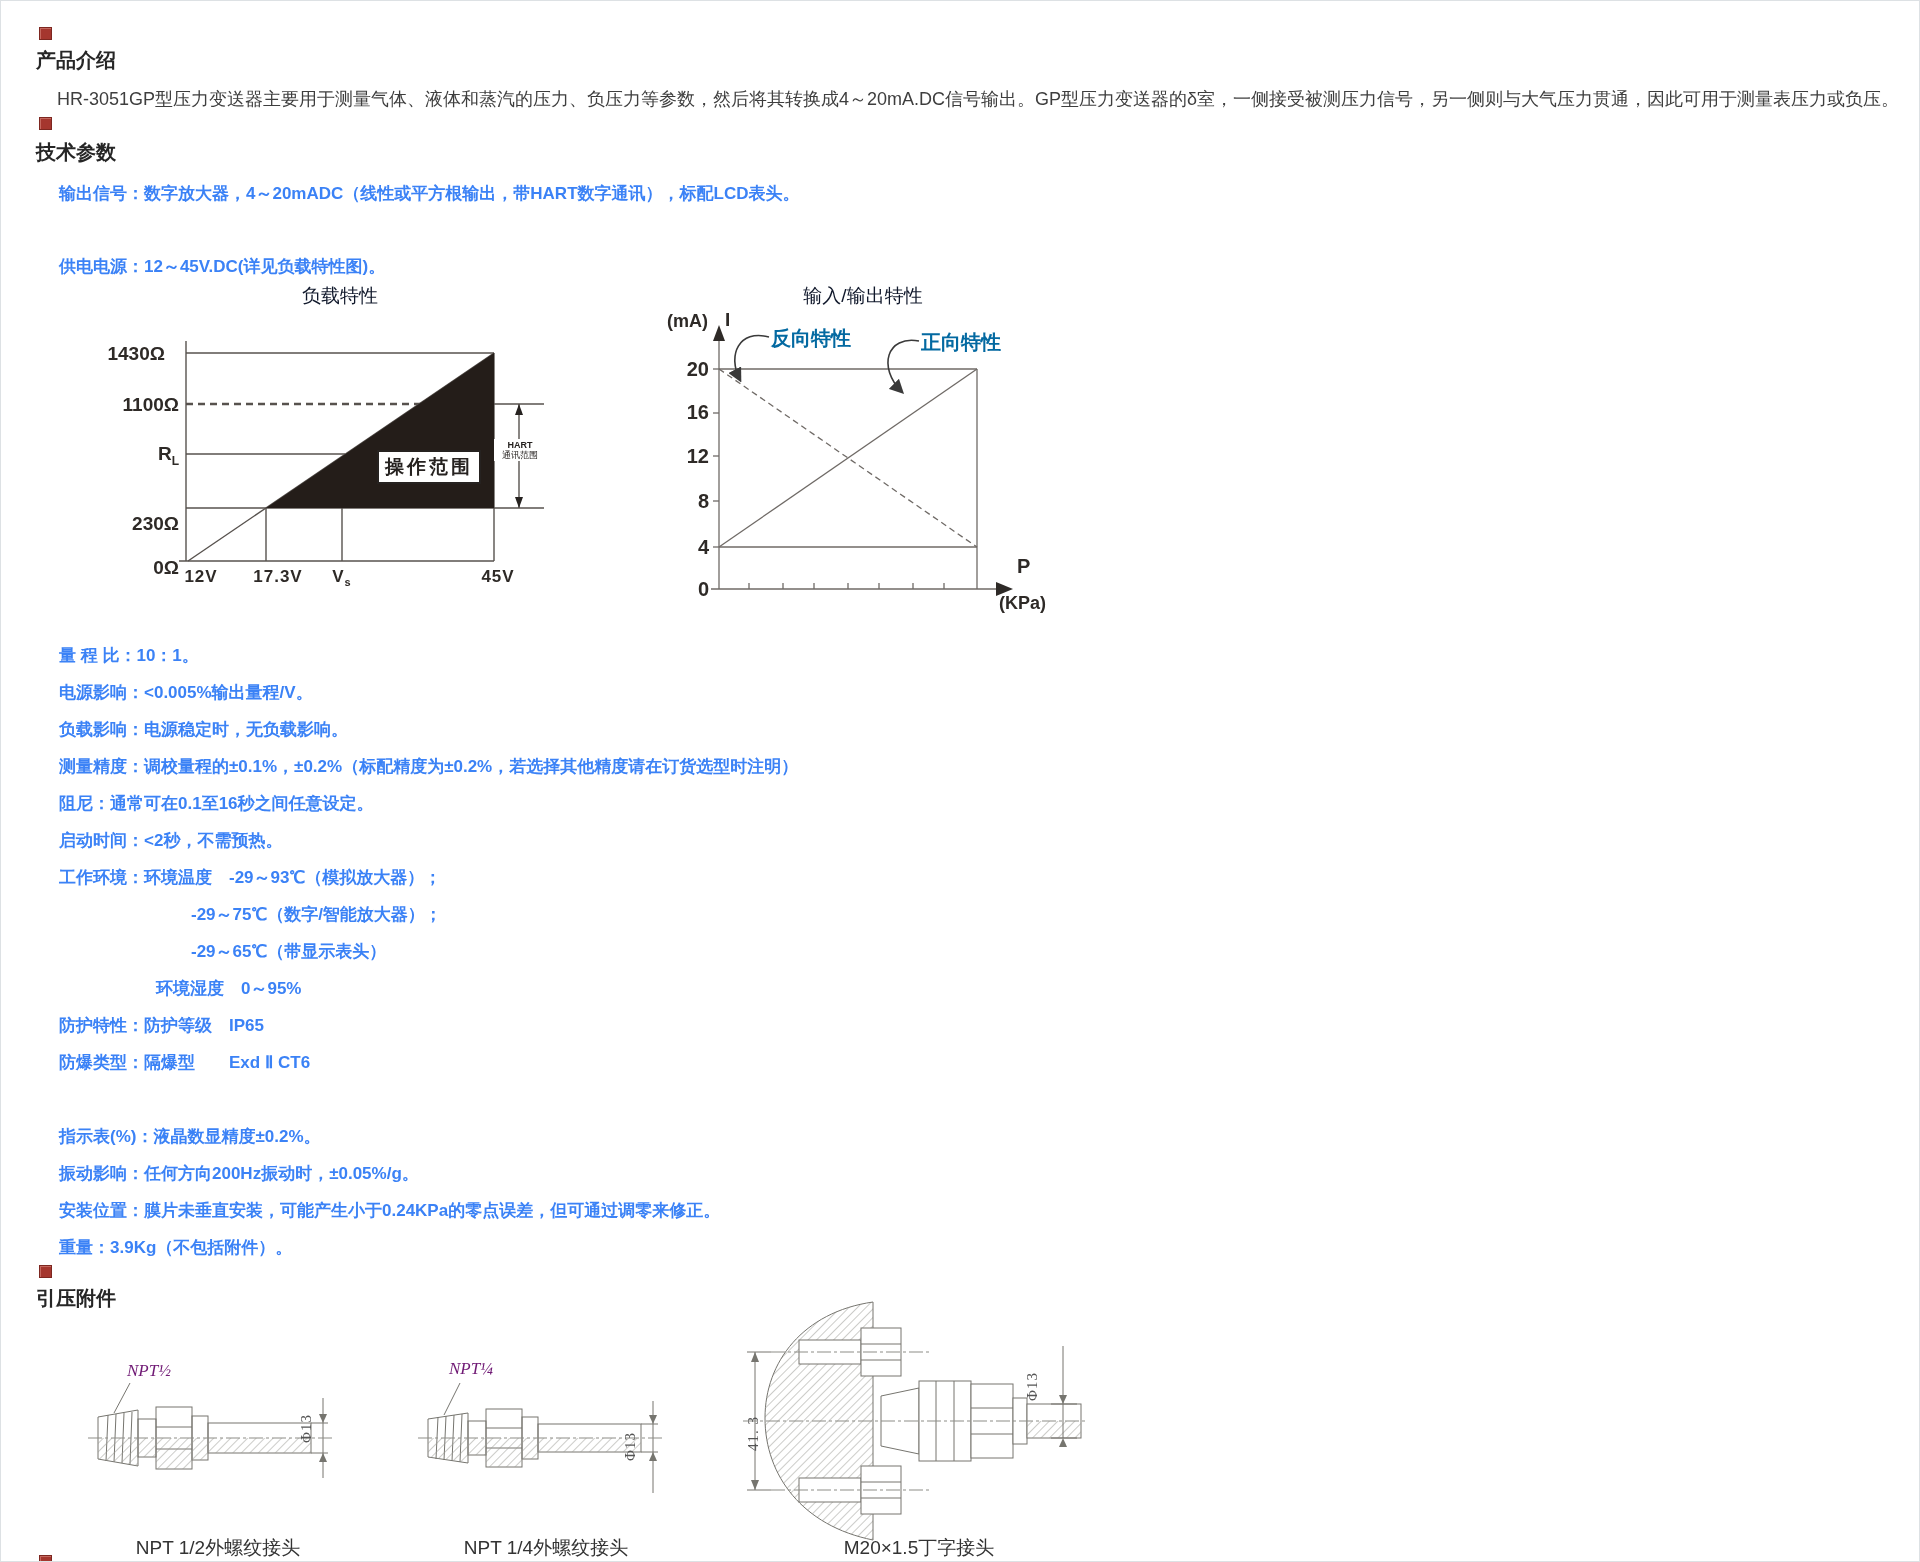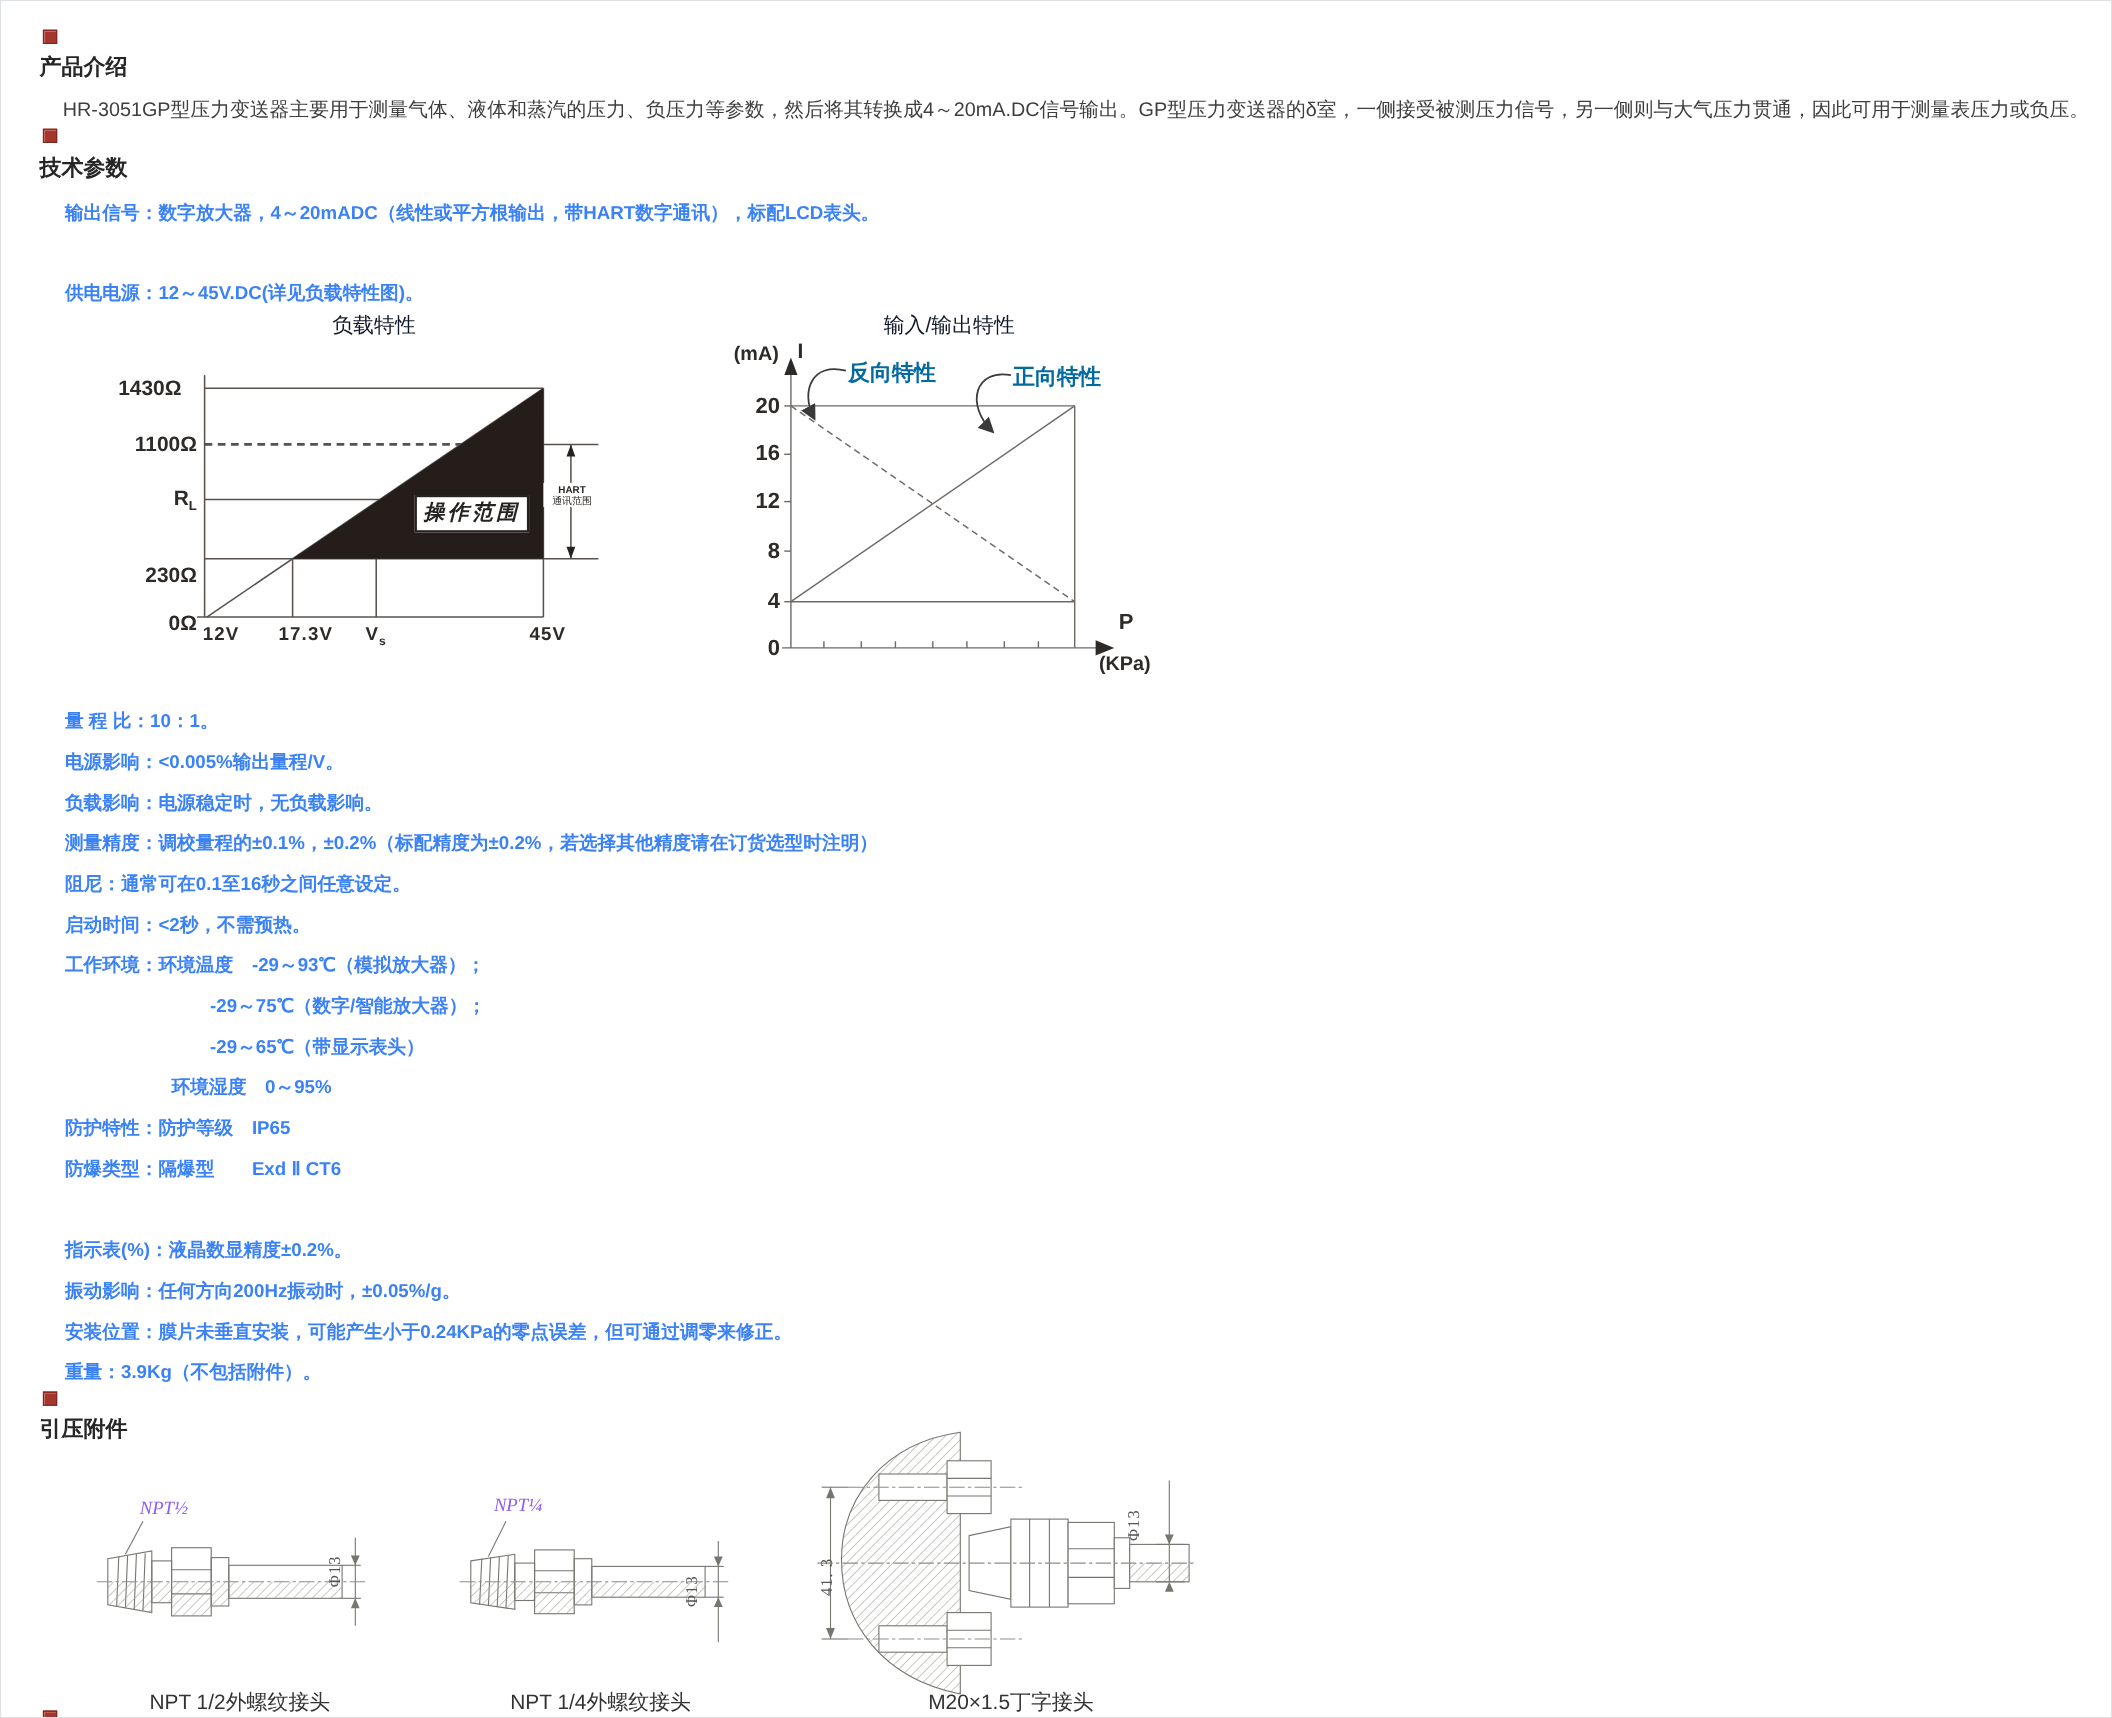--- a/index.html
+++ b/index.html
@@ -19,21 +19,21 @@
   .axlab{font-weight:bold;color:#2e2a27;white-space:nowrap;}
   .curvelab{font-size:20px;font-weight:600;color:#0369a1;white-space:nowrap;}
   .opbox{width:100px;height:30px;border:2px solid #262220;background:#fff;
          text-align:center;line-height:30px;font-size:19px;font-weight:bold;
          letter-spacing:3px;color:#262220;white-space:nowrap;}
   .hart{width:52px;text-align:center;background:#fff;color:#262220;line-height:10px;padding:1px 0;}
   .hart .l1{font-size:9px;font-weight:bold;}
   .hart .l2{font-size:9px;}
   .vdim{width:46px;text-align:center;font-family:"Liberation Serif",serif;
         font-size:15px;color:#555;transform:rotate(-90deg);letter-spacing:1px;white-space:nowrap;}
-  .npt{font-family:"Liberation Serif",serif;font-style:italic;font-size:17px;color:#8b5cf6;white-space:nowrap;}
+  .npt{font-family:"Liberation Serif",serif;font-style:italic;font-size:17px;color:#701a75;white-space:nowrap;}
   .cap{width:220px;text-align:center;font-size:19px;color:#333;white-space:nowrap;}
   svg{position:absolute;overflow:visible;}
 </style>
 </head>
 <body>
 
 <div id="page">
 
   <span class="redicon" style="left:38px;top:26px;"></span>
   <div class="abs hd" style="left:35px;top:46px;">产品介绍</div>
@@ -68,21 +68,21 @@
   </svg>
   <div class="abs ylab" style="left:84px;top:342px;">1430Ω</div>
   <div class="abs ylab" style="left:98px;top:393px;">1100Ω</div>
   <div class="abs ylab" style="left:98px;top:442px;"><span>R</span><sub style="font-size:12px;">L</sub></div>
   <div class="abs ylab" style="left:98px;top:512px;">230Ω</div>
   <div class="abs ylab" style="left:98px;top:556px;">0Ω</div>
   <div class="abs xlab" style="left:160px;top:566px;">12V</div>
   <div class="abs xlab" style="left:237px;top:566px;">17.3V</div>
   <div class="abs xlab" style="left:301px;top:566px;"><span>V</span><sub style="font-size:11px;">s</sub></div>
   <div class="abs xlab" style="left:457px;top:566px;">45V</div>
-  <div class="abs opbox" style="left:376px;top:449px;font-style:italic;">操作范围</div>
+  <div class="abs opbox" style="left:376px;top:449px;">操作范围</div>
   <div class="abs hart" style="left:493px;top:438px;">
     <div class="l1">HART</div>
     <div class="l2">通讯范围</div>
   </div>
 
   <div class="abs ctitle" style="left:762px;top:282px;">输入/输出特性</div>
   <svg style="left:690px;top:320px;" width="350" height="285" viewBox="0 0 350 285">
     <defs>
       <marker id="arr" viewBox="0 0 10 10" refX="8" refY="5" markerWidth="9" markerHeight="9" orient="auto-start-reverse">
         <path d="M0,0 L10,5 L0,10 z" fill="#3a3a3a"></path>

